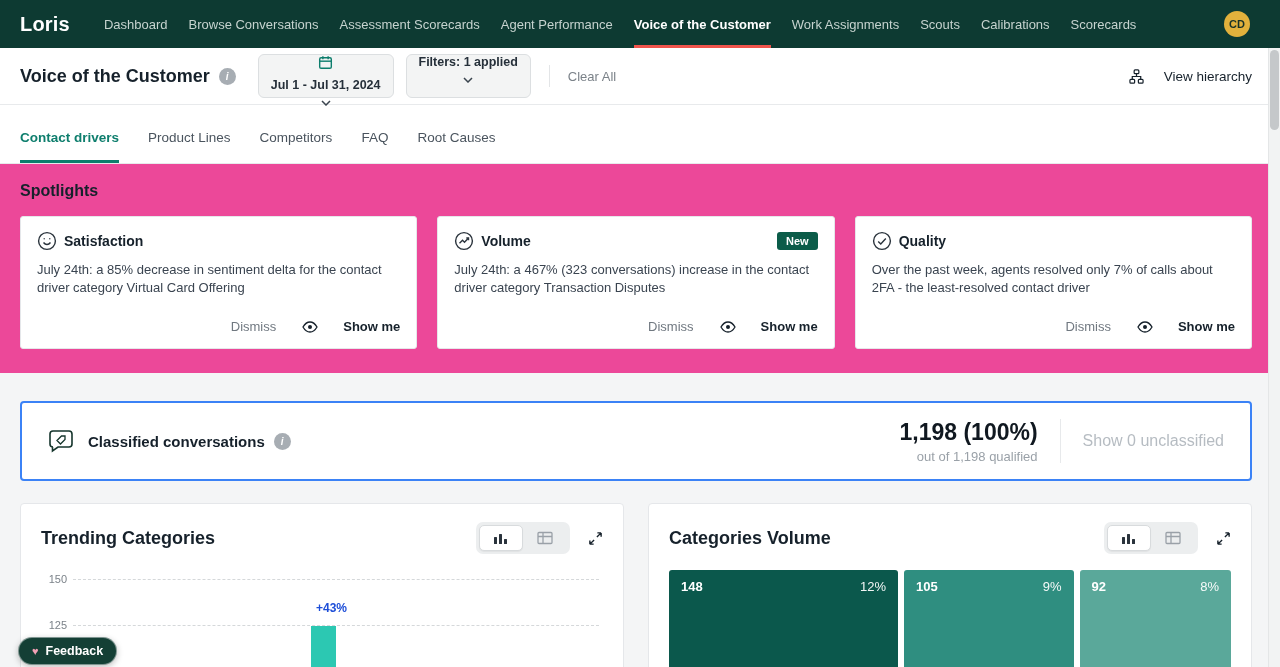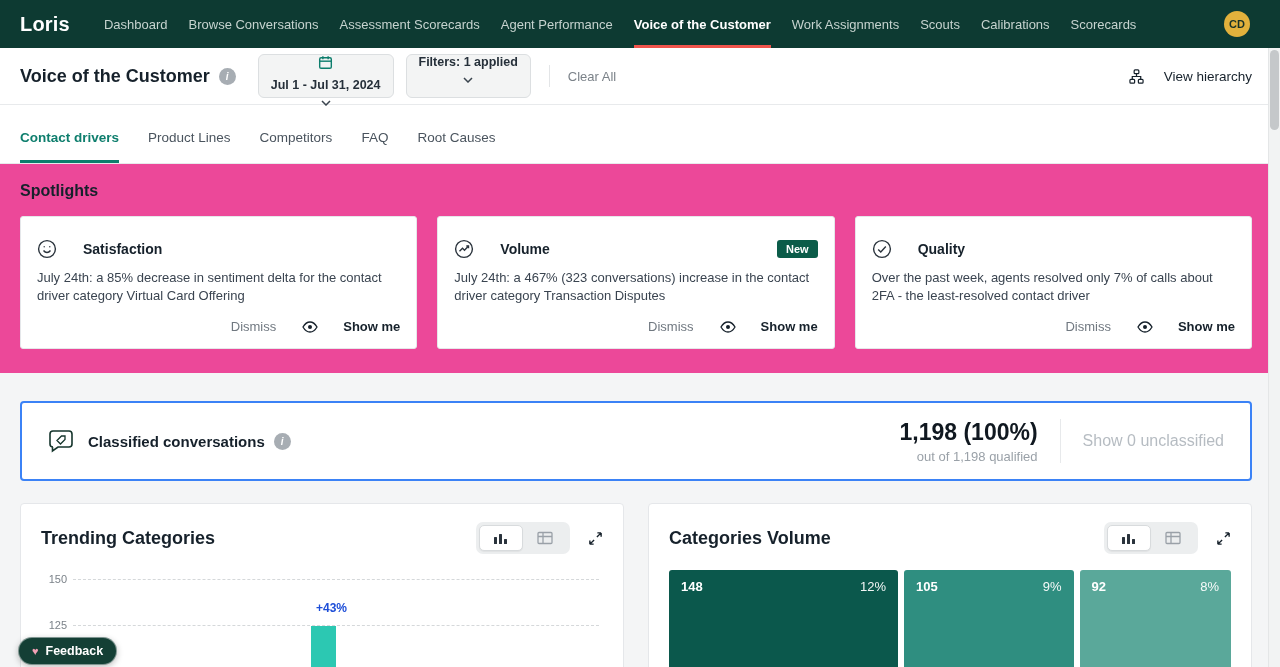--- a/index.html
+++ b/index.html
@@ -76,21 +76,21 @@
 
   
   .spotlights { padding: 18px 28px 24px 20px; background: #ec4899; }
   .spotlights h2 { font-size: 16px; font-weight: 700; color: #16212b; margin-bottom: 16px; }
   .cards { display: flex; gap: 20px; }
   .spot-card {
     flex: 1 1 0; height: 133px; background: #fff;
     border: 1px solid #e5e7ea; border-radius: 3px;
     padding: 14px 16px; display: flex; flex-direction: column;
   }
-  .spot-head { display: flex; align-items: center; gap: 26px; margin-top: 8px; }
+  .spot-head { display: flex; align-items: center; gap: 7px; }
   .spot-title { font-size: 14px; font-weight: 700; color: #16212b; }
   .badge {
     margin-left: auto; background: #0b5c49; color: #fff;
     font-size: 11px; font-weight: 700; padding: 3px 9px; border-radius: 3px;
   }
   .spot-text { margin-top: 10px; font-size: 13px; line-height: 1.4; color: #3a4450; max-width: 372px; }
   .spot-foot { margin-top: auto; display: flex; justify-content: flex-end; align-items: center; gap: 26px; }
   .dismiss { color: #707880; font-size: 13px; cursor: pointer; }
   .show-me { display: flex; align-items: center; gap: 25px; font-size: 13px; font-weight: 700; color: #16212b; cursor: pointer; }
 

